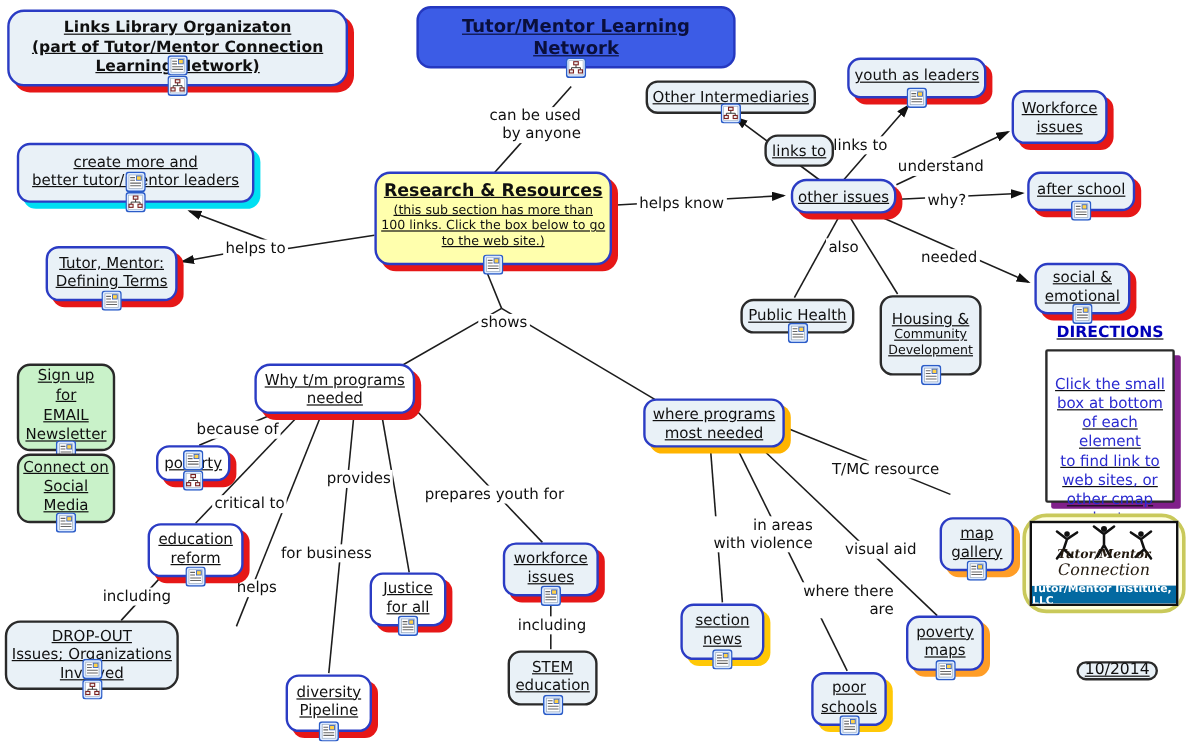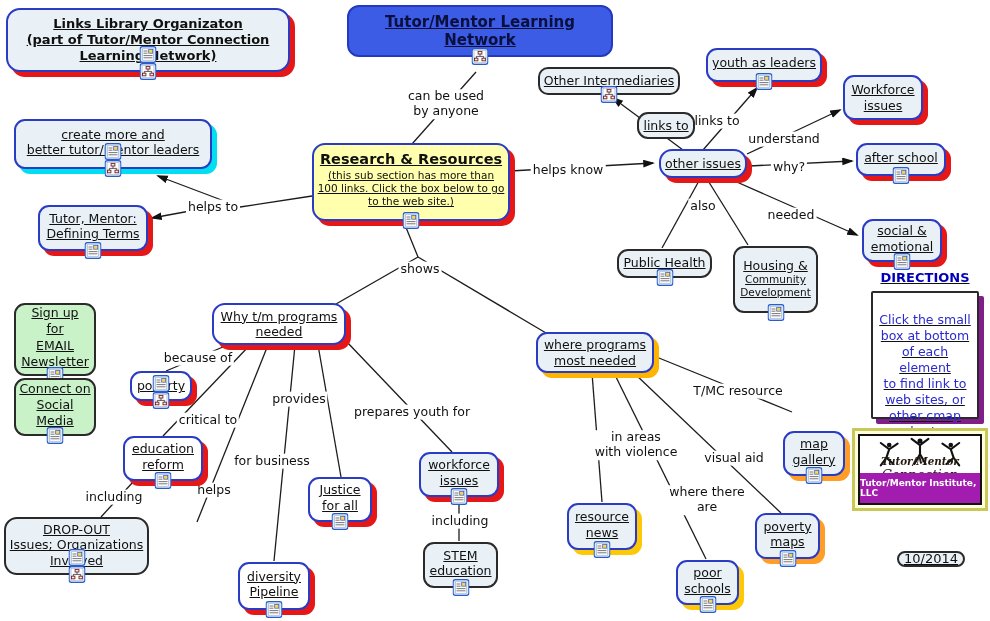--- a/index.html
+++ b/index.html
@@ -17,26 +17,26 @@
   .bg-blue{background:#3c5ce6;}
   .sh-red{box-shadow:5px 5px 0 0 #e61717;}
   .sh-cyan{box-shadow:5px 5px 0 0 #00dff2;}
   .sh-yellow{box-shadow:5px 5px 0 0 #ffc806;}
   .sh-gold{box-shadow:5px 5px 0 0 #ffb400;}
   .sh-orange{box-shadow:5px 5px 0 0 #ff9d26;}
   .sh-purple{box-shadow:5px 5px 0 0 #801f8a;gap:27px;}
   .icons{position:absolute;bottom:-10px;left:50%;transform:translateX(-50%);display:flex;gap:2px;line-height:0;z-index:4;}
   .icon{display:inline-block;width:17px;height:17px;}
   .elabel{position:absolute;transform:translate(-50%,-50%);background:#fff;padding:0 2px;
-          font-size:12.5px;line-height:1.18;text-align:center;white-space:pre-line;z-index:1;}
+          font-size:12.5px;line-height:1.18;text-align:right;white-space:pre-line;z-index:1;}
   .logo-outer{position:absolute;left:852px;top:428px;width:136px;height:83px;background:#ffffdf;
-              border:3px solid #c9c95a;border-radius:0;padding:3px;box-sizing:border-box;z-index:2;}
+              border:3px solid #c9c95a;border-radius:20px;padding:3px;box-sizing:border-box;z-index:2;}
   .logo-inner{position:relative;width:100%;height:100%;background:#fff;border:2px solid #111;
               box-sizing:border-box;overflow:hidden;}
-  .logo-banner{position:absolute;left:0;right:0;bottom:0;height:30px;background:#a21caf;color:#fff;
+  .logo-banner{position:absolute;left:0;right:0;bottom:0;height:15px;background:#0369a1;color:#fff;
                font-size:9px;font-weight:bold;display:flex;align-items:center;justify-content:center;}
 </style>
 </head>
 <body>
 
 <div class="canvas">
 
   <svg class="lines" width="990" height="621">
     <defs>
       <marker id="arr" markerWidth="11" markerHeight="8" refX="7.5" refY="3" orient="auto">
@@ -389,21 +389,21 @@
       <span class="icon"><svg width="17" height="17" viewBox="0 0 17 17">
             <rect x="0.6" y="0.6" width="15.8" height="15.8" rx="2.4" fill="#dceaff" stroke="#2b5cc8" stroke-width="1.2"></rect>
             <rect x="3" y="2.8" width="11" height="11.4" fill="#fff" stroke="#9aabc0" stroke-width="0.6"></rect>
             <rect x="9.2" y="3.6" width="4" height="3.6" fill="#ffd24a" stroke="#2b5cc8" stroke-width="0.7"></rect>
             <path d="M4 5h4M4 7.2h4M4 9.6h9M4 11.8h9" stroke="#666" stroke-width="0.9"></path>
           </svg></span>
     </span>
   </div>
 
   <div class="node bg-ice sh-yellow" style="left:567px;top:503px;width:70px;height:47px;padding-bottom:6px;">
-    <span>resource
+    <span>section
 news</span>
     <span class="icons">
       <span class="icon"><svg width="17" height="17" viewBox="0 0 17 17">
             <rect x="0.6" y="0.6" width="15.8" height="15.8" rx="2.4" fill="#dceaff" stroke="#2b5cc8" stroke-width="1.2"></rect>
             <rect x="3" y="2.8" width="11" height="11.4" fill="#fff" stroke="#9aabc0" stroke-width="0.6"></rect>
             <rect x="9.2" y="3.6" width="4" height="3.6" fill="#ffd24a" stroke="#2b5cc8" stroke-width="0.7"></rect>
             <path d="M4 5h4M4 7.2h4M4 9.6h9M4 11.8h9" stroke="#666" stroke-width="0.9"></path>
           </svg></span>
     </span>
   </div>

